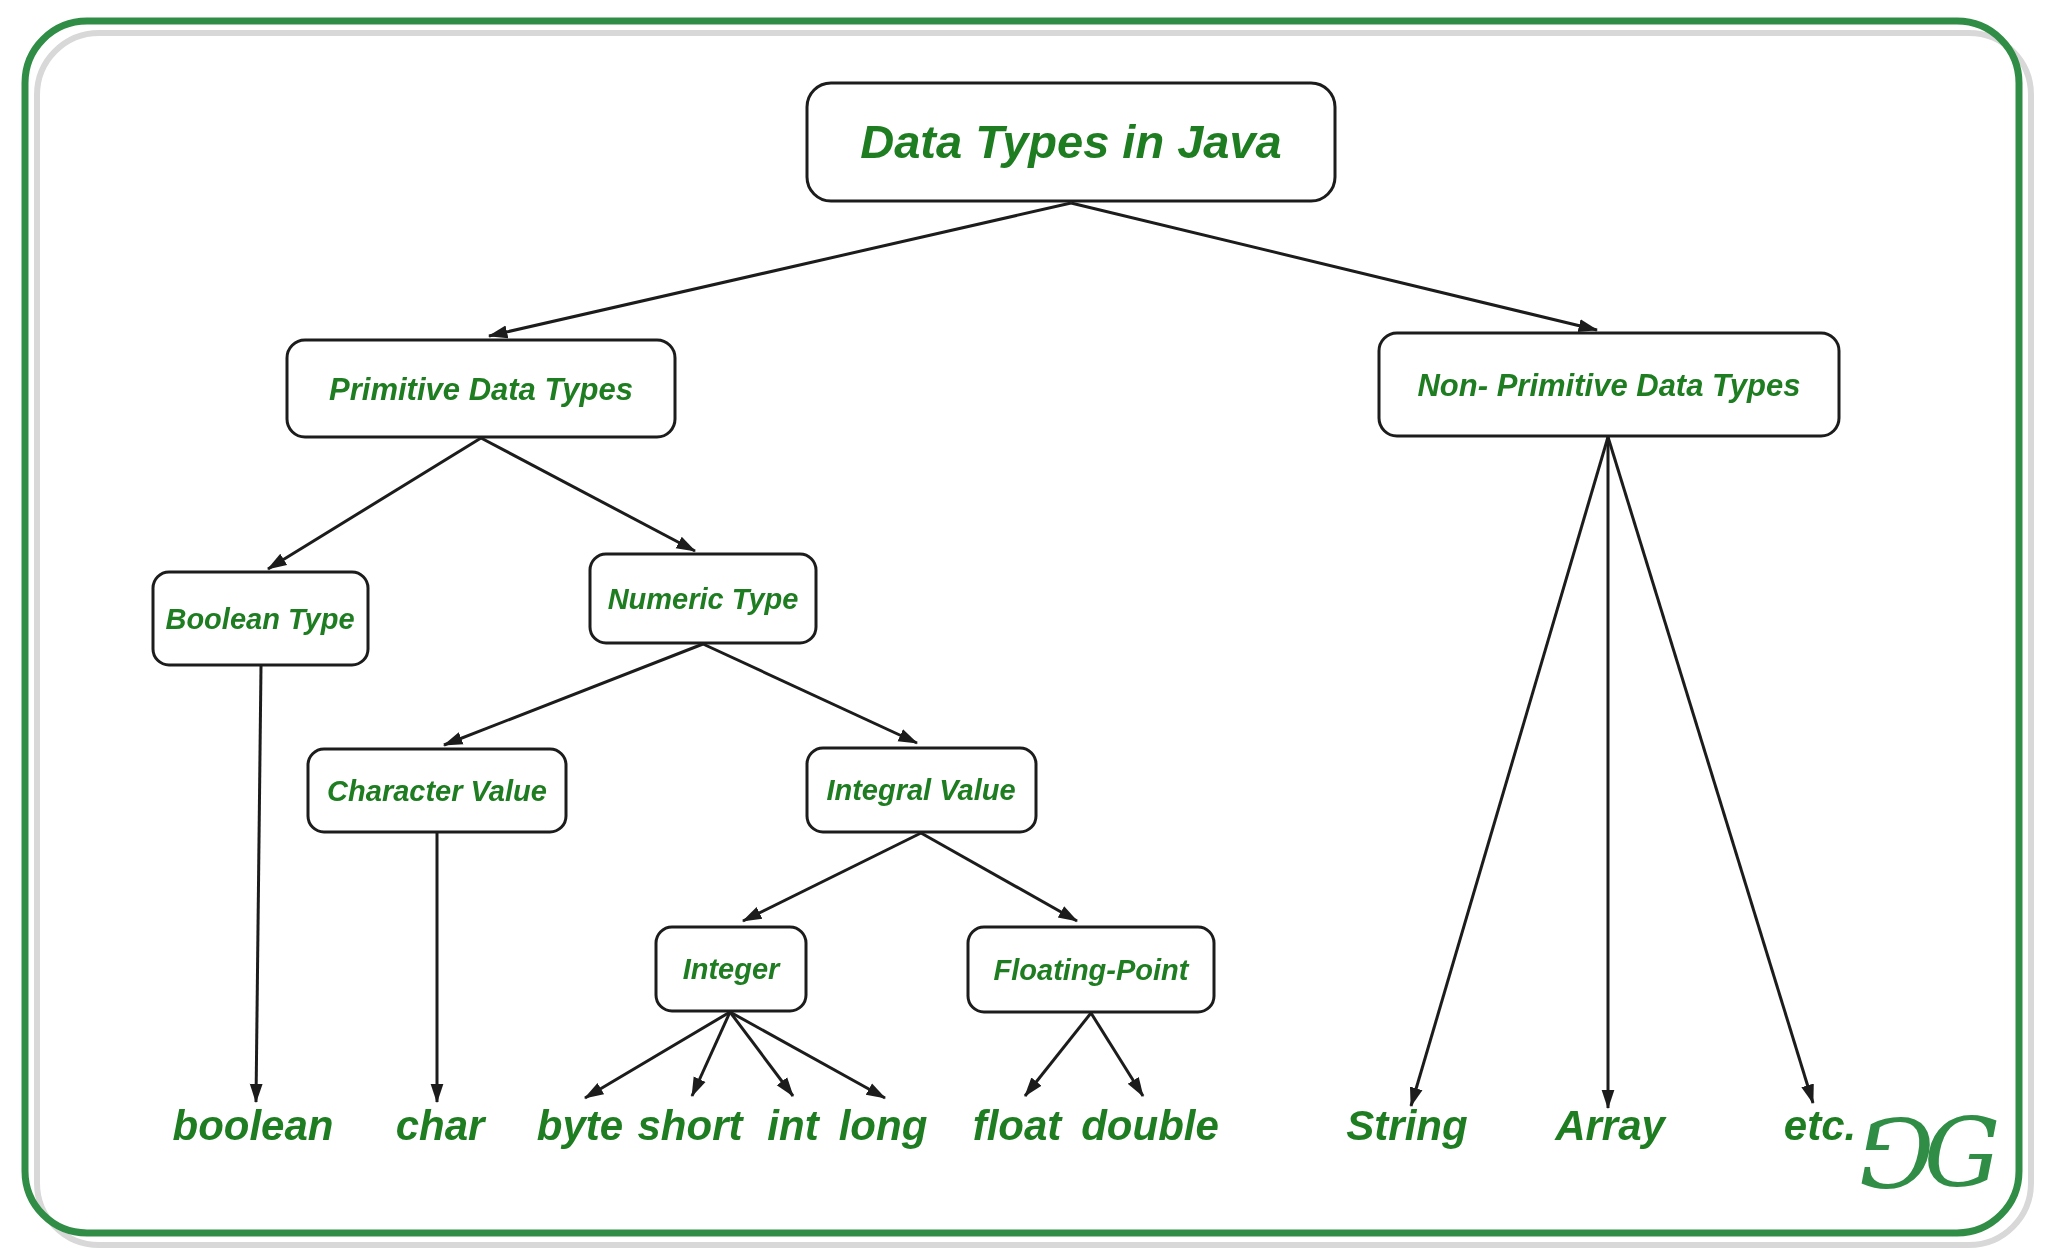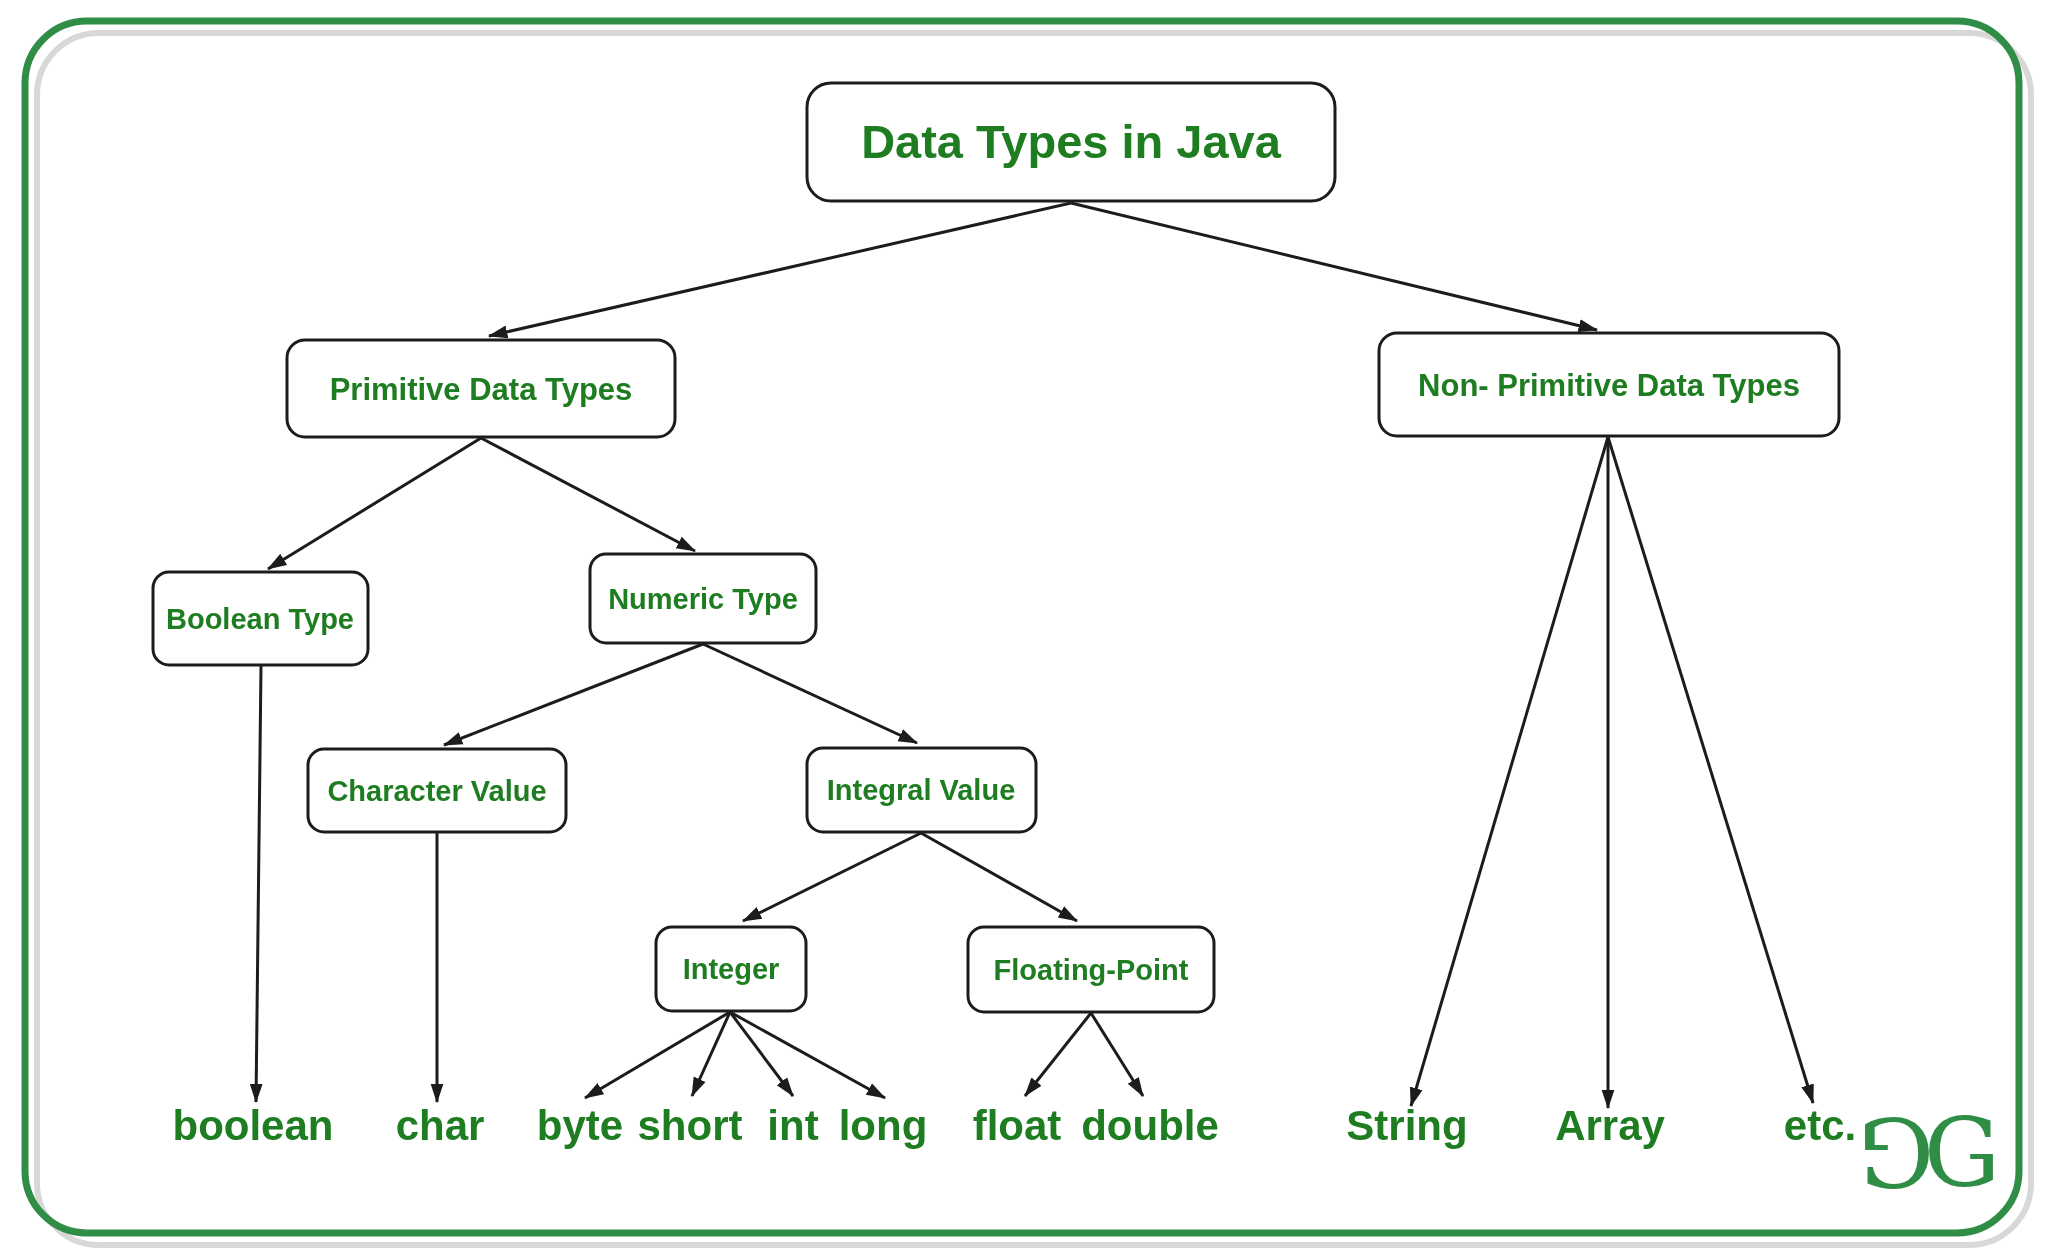--- a/index.html
+++ b/index.html
@@ -6,20 +6,21 @@
     margin: 0;
     padding: 0;
     background: #ffffff;
   }
   #canvas {
     position: relative;
     width: 2048px;
     height: 1260px;
     background: #ffffff;
     font-family: "Liberation Sans", sans-serif;
+    font-style: italic;
   }
   svg { display: block; }
   .frame-shadow {
     fill: none;
     stroke: #d8d8d8;
     stroke-width: 6;
   }
   .frame-border {
     fill: none;
     stroke: #2f8d46;

